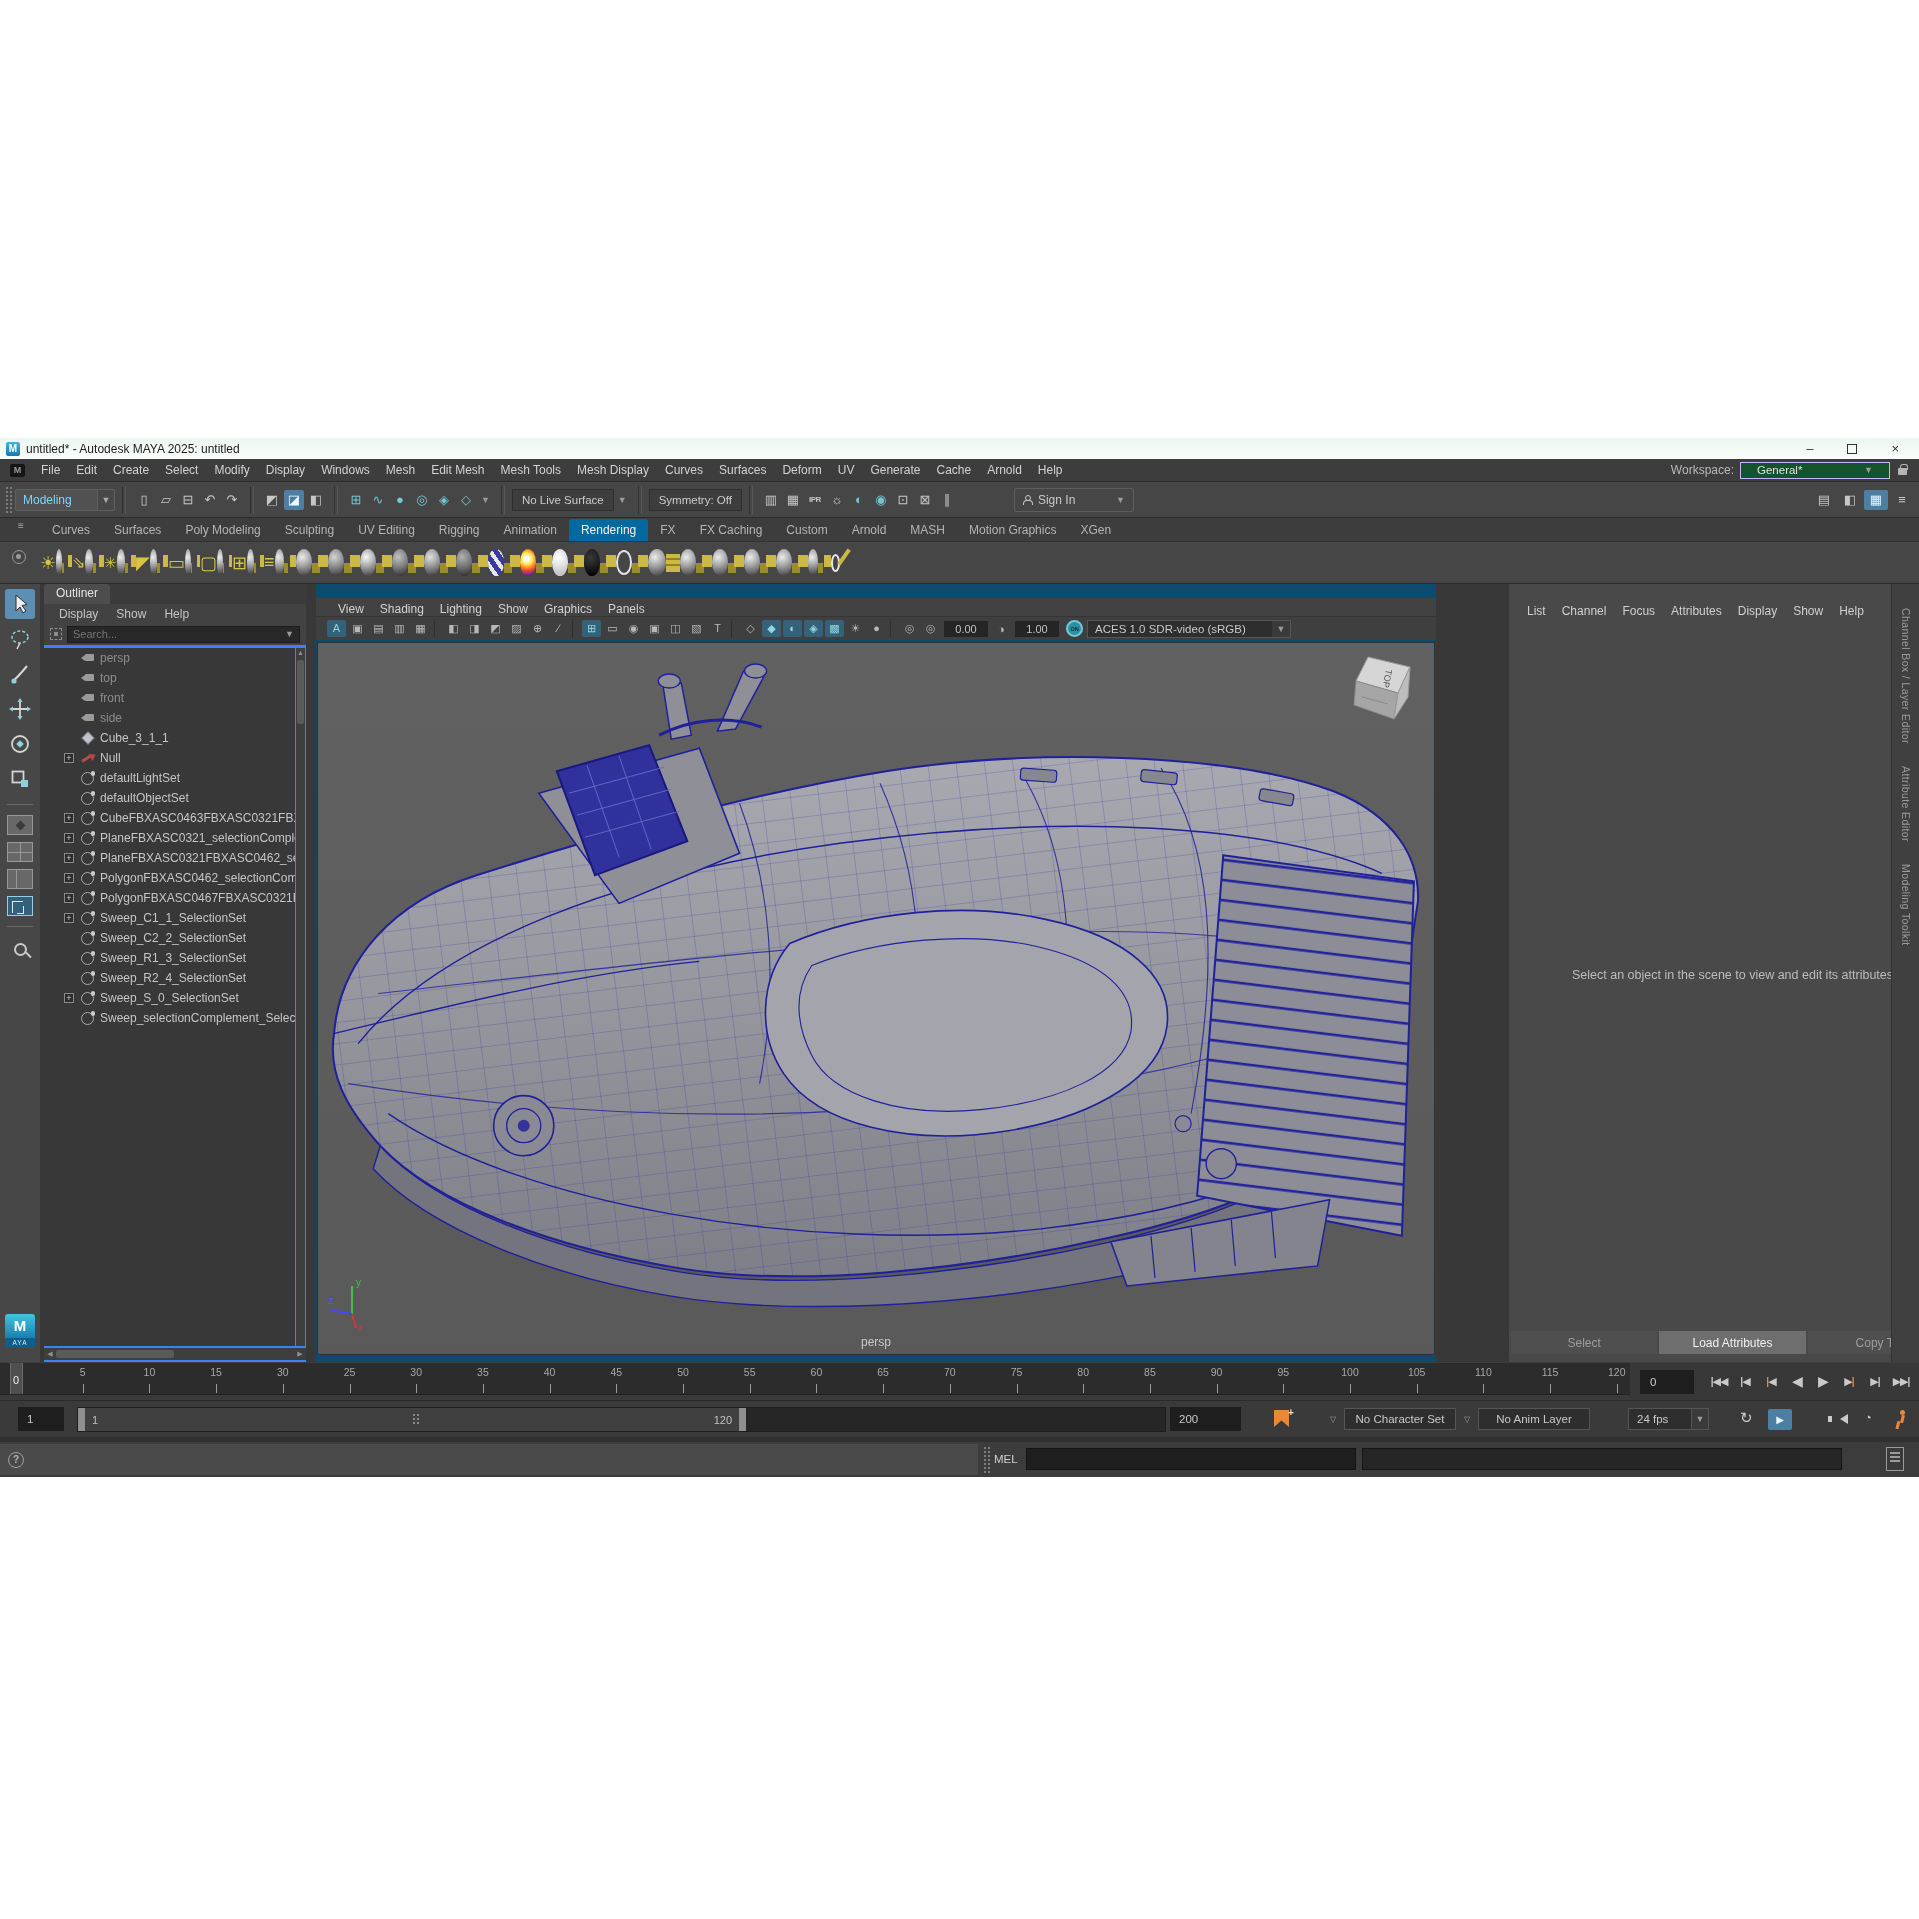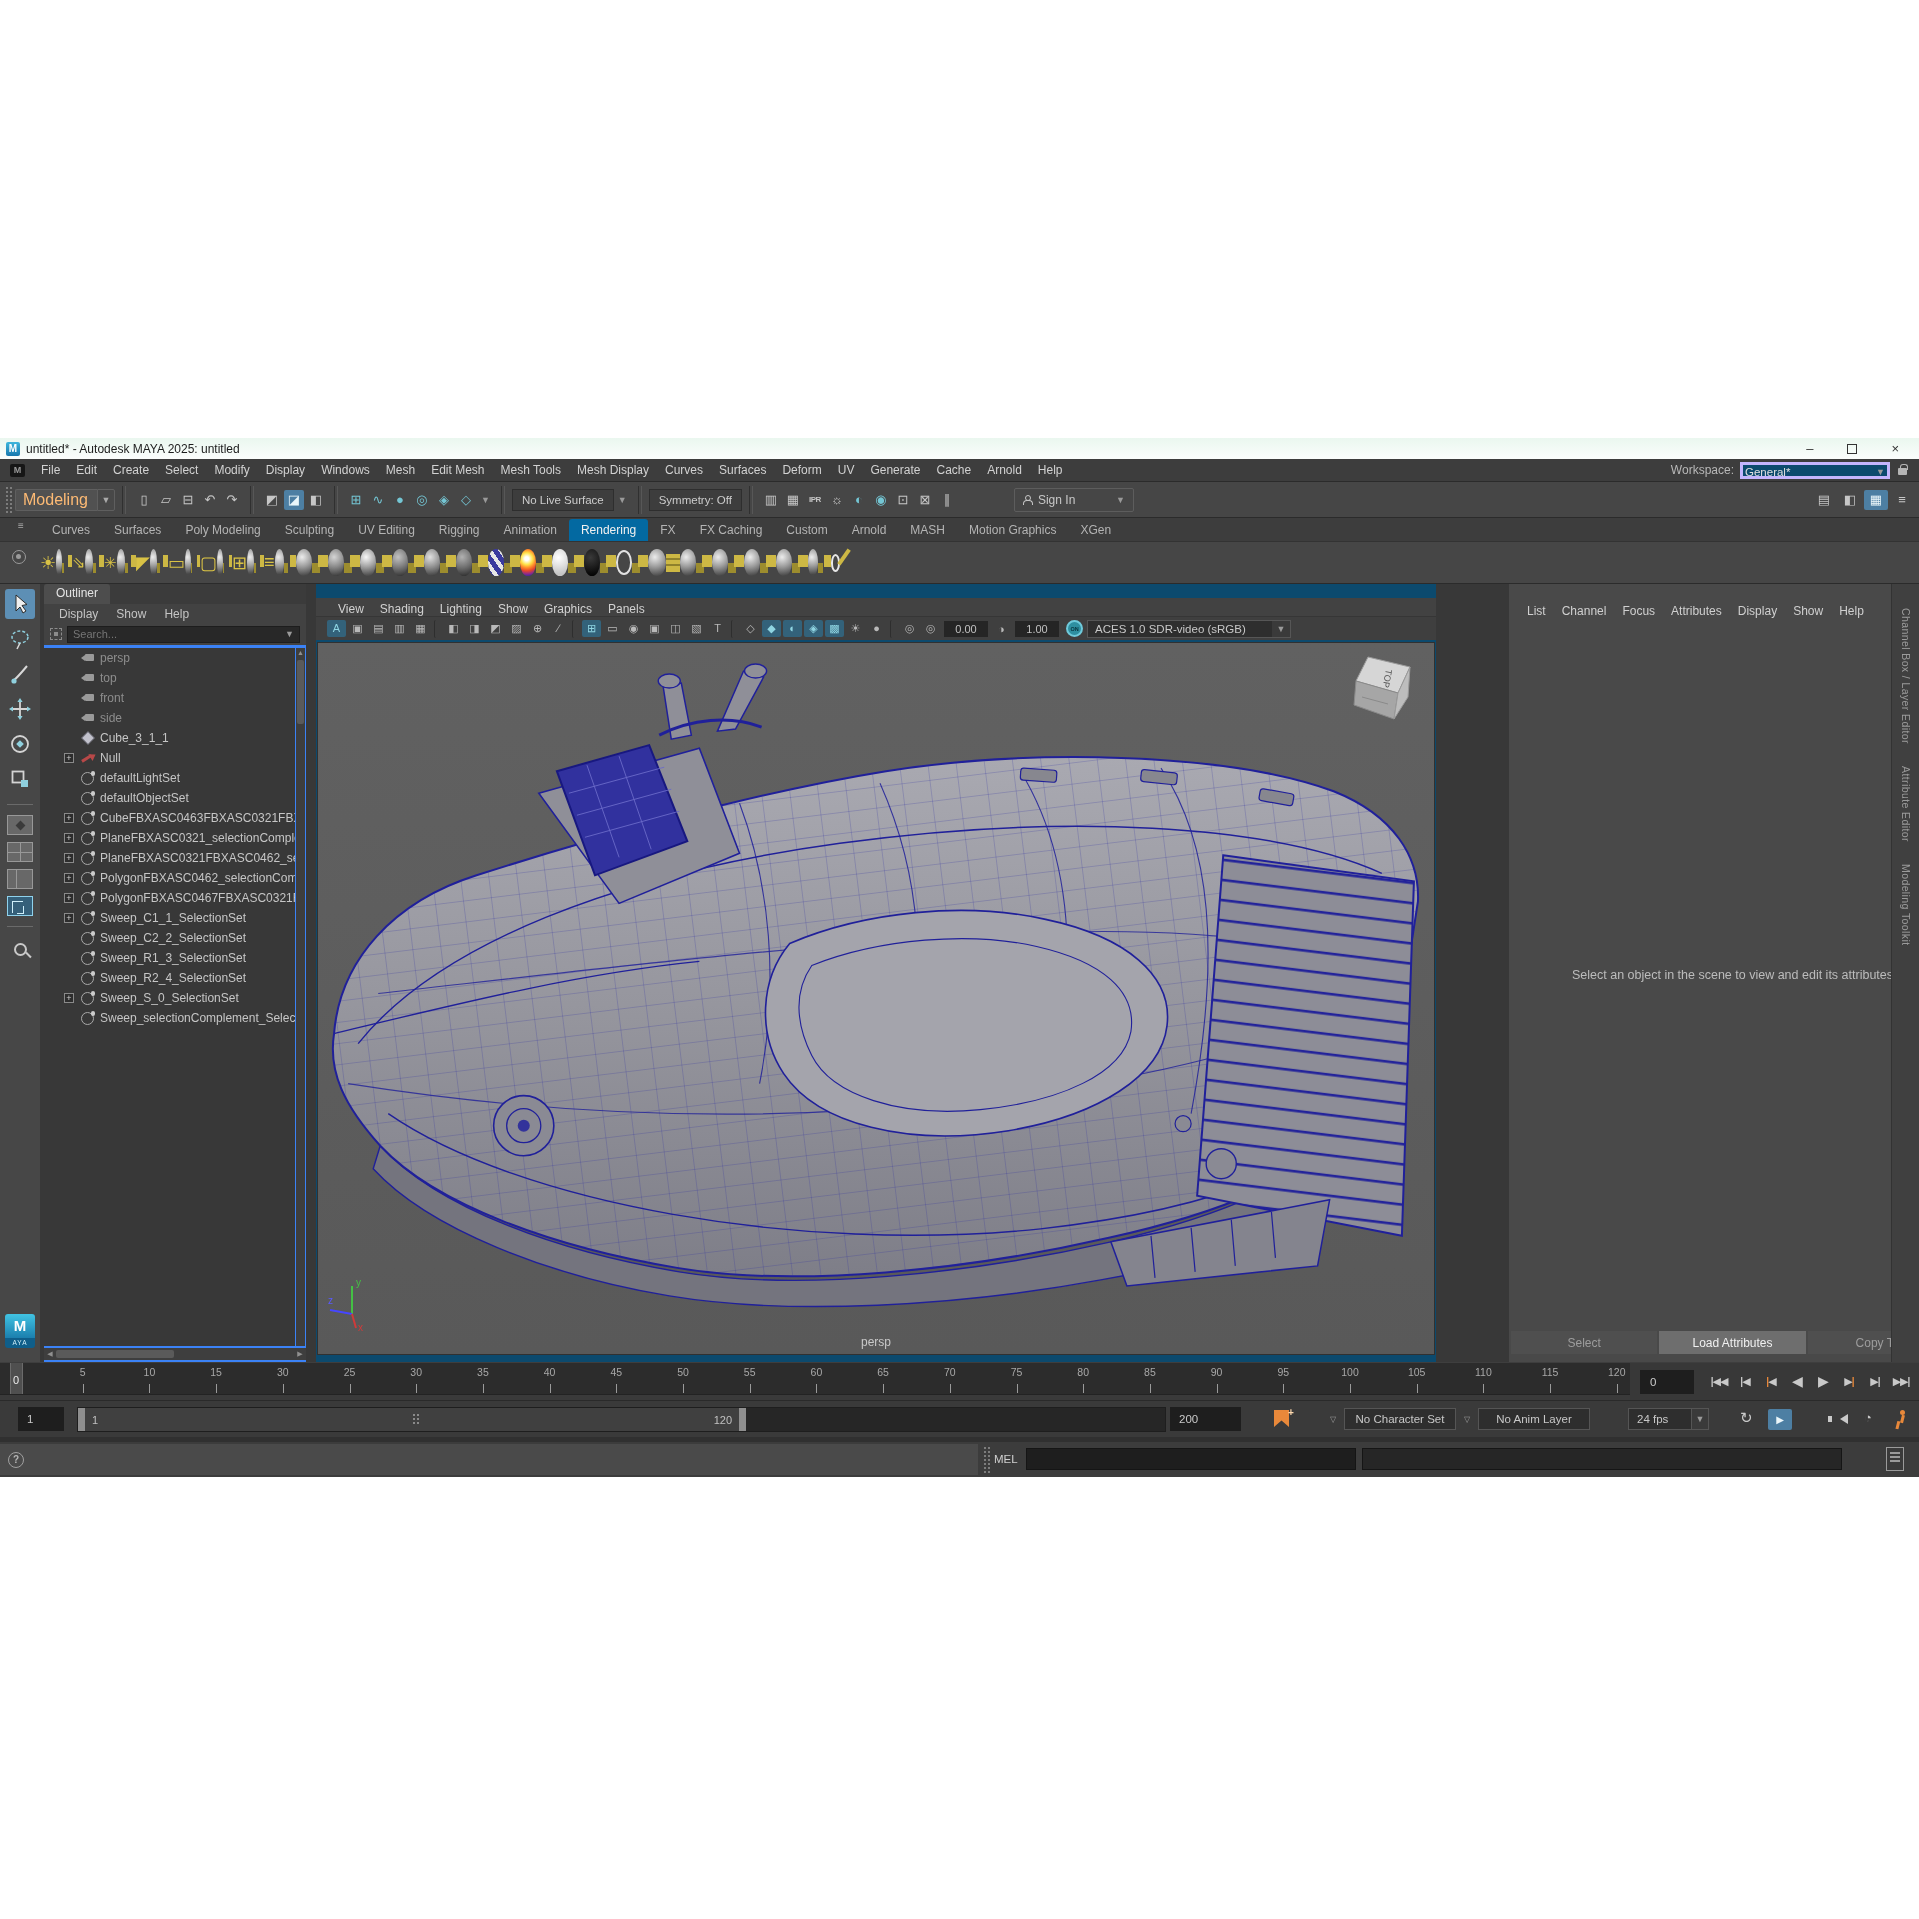--- a/index.html
+++ b/index.html
@@ -14,31 +14,31 @@
   .tb-controls{margin-left:auto;display:flex;align-items:center;gap:34px;padding-right:14px;color:#333}
   .tb-controls span{font-size:13px;cursor:default}
   .tb-max{width:10px;height:10px;border:1.2px solid #333}
 
   
   .menubar{top:21px;height:23px;background:#3d3d3d;display:flex;align-items:center;padding:0 8px;border-bottom:1px solid #2b2b2b}
   .mb-appicon{width:15px;height:13px;background:#161616;color:#9a9a9a;font-size:9px;font-weight:bold;text-align:center;line-height:13px;border-radius:2px;margin:0 8px 0 2px}
   .menus{display:flex}
   .mitem{padding:0 8px;color:#d2d2d2;font-size:12px;line-height:22px;white-space:nowrap}
   .ws{margin-left:auto;display:flex;align-items:center;gap:6px;color:#b8b8b8}
-  .ws-box{width:150px;height:17px;background:#0c4a6e;border:3px solid #c4b5fd;color:#e0e0e0;font-size:11.5px;line-height:15px;padding:0 2px;display:flex}
+  .ws-box{width:150px;height:17px;background:#14532d;border:1px solid #c4b5fd;color:#e0e0e0;font-size:11.5px;line-height:15px;padding:0 16px;display:flex}
   .ws-arrow{margin-left:auto;color:#9a9a9a;font-size:9px}
   .lock{width:9px;height:7px;background:#b5b5b5;position:relative;margin:3px 4px 0 2px;border-radius:1px}
   .lock::before{content:"";position:absolute;left:1.5px;top:-4px;width:6px;height:5px;border:1.5px solid #b5b5b5;border-bottom:none;border-radius:3px 3px 0 0}
 
   
   .statusline{top:44px;height:36px;background:#464646;display:flex;align-items:center;border-bottom:1px solid #2b2b2b;padding-left:2px}
   .grip{width:7px;height:28px;background-image:radial-gradient(#7c7c7c 1px,transparent 1.2px);background-size:4px 4px;margin:0 3px}
   .sl-sep{width:4px;height:28px;border-left:1px solid #303030;border-right:1px solid #575757;margin:0 7px}
   .mode-box{display:flex;height:22px}
-  .mode-main{width:82px;background:#515151;border:1px solid #5f5f5f;border-right:none;border-radius:2px 0 0 2px;color:#fdba74;line-height:20px;padding:0 7px;font-size:16px}
+  .mode-main{width:82px;background:#515151;border:1px solid #5f5f5f;border-right:none;border-radius:2px 0 0 2px;color:#7dd3fc;line-height:20px;padding:0 7px;font-size:12px}
   .mode-arr{width:18px;background:#484848;border:1px solid #5f5f5f;border-radius:0 2px 2px 0;color:#aaa;font-size:9px;text-align:center;line-height:20px}
   .sicon{width:20px;height:20px;margin:0 1px;display:flex;align-items:center;justify-content:center;font-size:13px;color:#c6c6c6;border-radius:2px}
   .sicon.teal{color:#74c6d4}
   .sicon.on{background:#4d7fa3;color:#eaf6fa}
   .sicon.small{font-size:8px;font-weight:bold;letter-spacing:-.5px}
   .fieldbox{height:22px;background:#3d3d3d;border:1px solid #2e2e2e;color:#cccccc;font-size:11.5px;line-height:20px;padding:0 9px;white-space:nowrap}
   .dd-arr{color:#9a9a9a;font-size:9px;margin:0 4px}
   .signin{display:flex;align-items:center;height:24px;border:1px solid #5d5d5d;border-radius:2px;padding:0 8px;margin-left:56px;gap:6px;width:120px}
   .person{width:9px;height:9px;position:relative}
   .person::before{content:"";position:absolute;left:2.5px;top:0;width:4px;height:4px;border-radius:50%;border:1px solid #c6c6c6}

